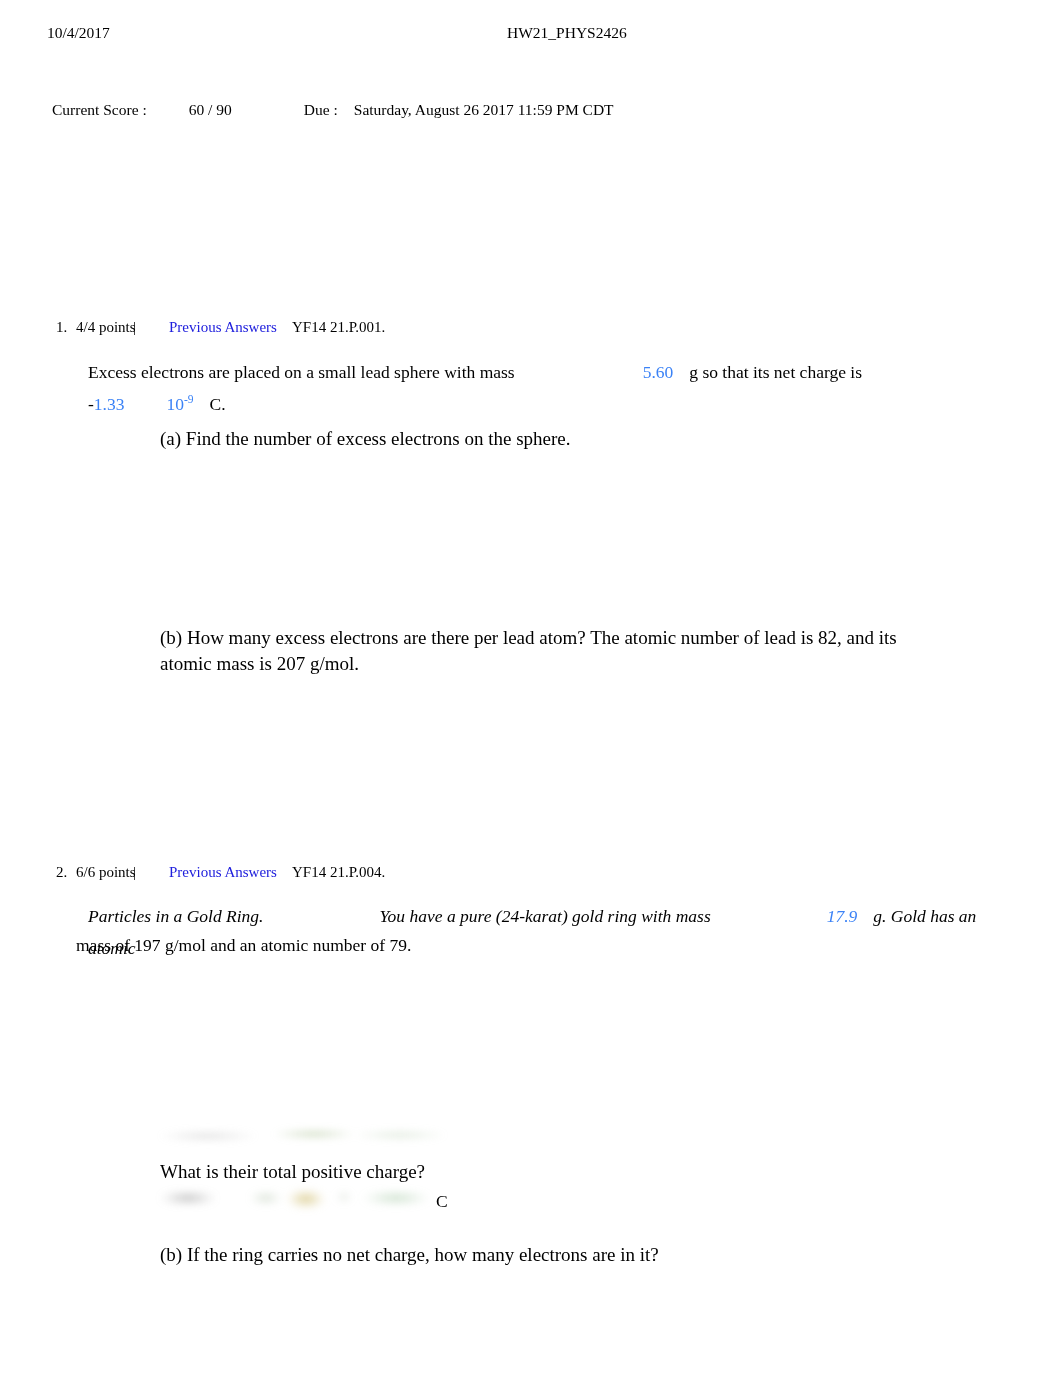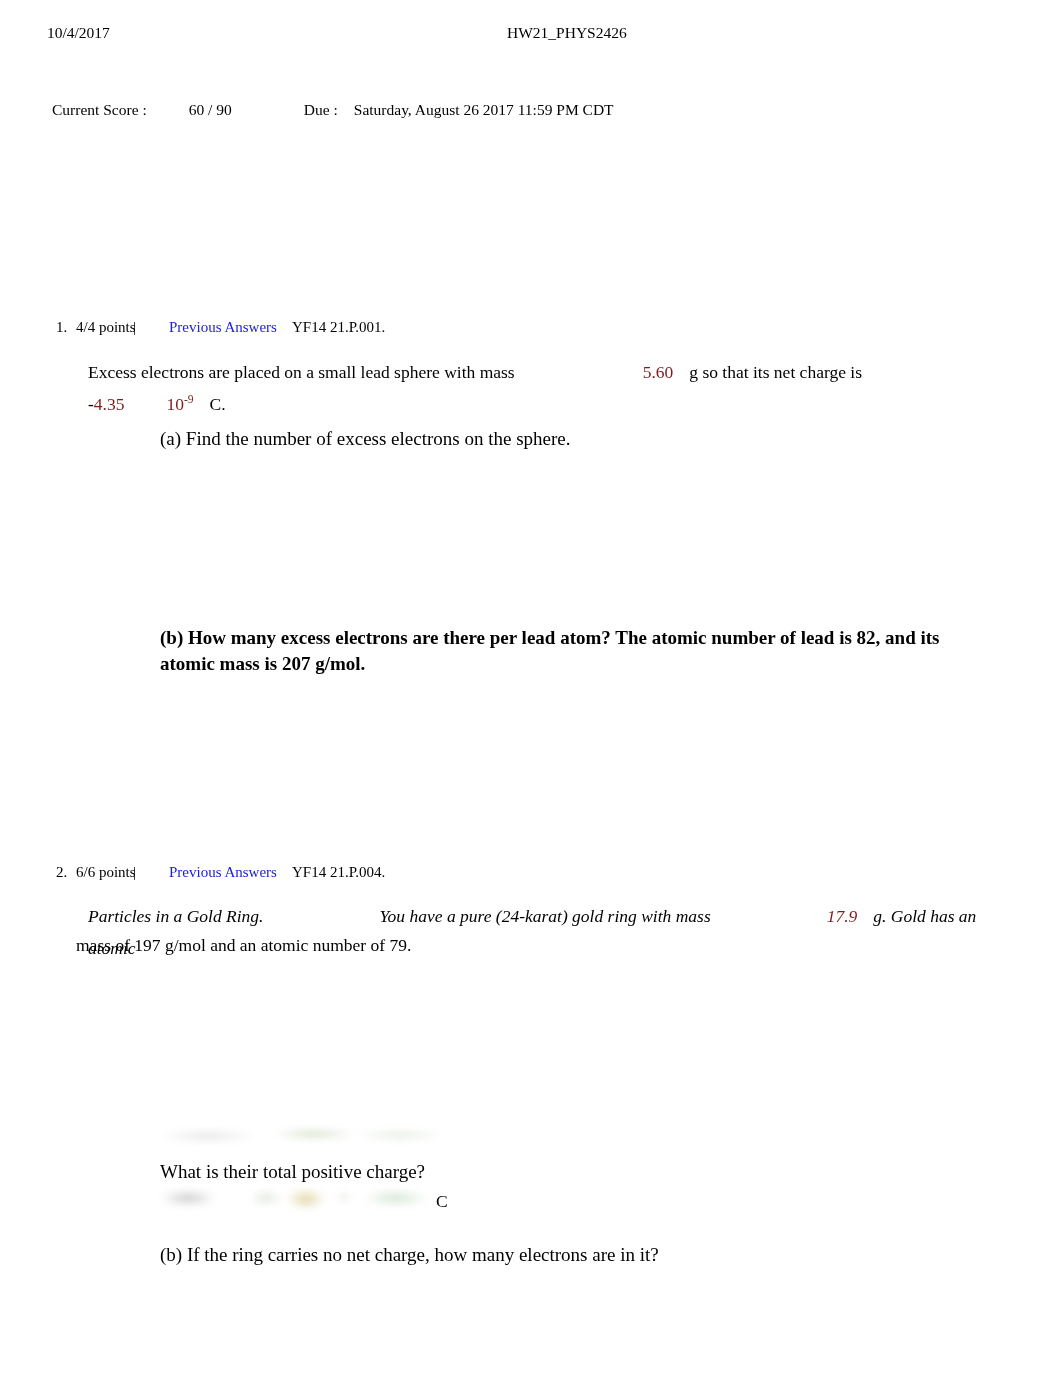--- a/index.html
+++ b/index.html
@@ -118,38 +118,38 @@
   }
   .subpart {
     position: absolute;
     left: 160px;
     width: 790px;
     font-size: 19px;
     line-height: 26px;
   }
 
   .redval {
-    color: #7f1d1d;
+    color: #3b82f6;
   }
   .gap-sm  { display: inline-block; width: 16px; }
   .gap-md  { display: inline-block; width: 42px; }
   .gap-lg  { display: inline-block; width: 116px; }
   .gap-xl  { display: inline-block; width: 128px; }
 
   .sup {
     font-size: 11.5px;
     vertical-align: super;
     line-height: 0;
   }
 
   
   #p1-stem-l1 { top: 41px; }
   #p1-stem-l2 { left: 88px; top: 73px; }
   #p1-a       { top: 111px; }
-  #p1-b       { top: 310px; font-weight: bold; }
+  #p1-b       { top: 310px; }
 
   
   #p2-stem-l1 { top: 40px; font-style: italic; }
   #p2-stem-l2 { top: 69px; }
   #p2-a       { top: 104px; }
   #p2-q-charge{ top: 299px; left: 160px; }
   #p2-unit-c  { position: absolute; left: 436px; top: 328px; font-size: 17.5px; line-height: 26px; }
   #p2-b       { top: 382px; }
 
   
@@ -201,21 +201,21 @@
     <div class="prob-head">
       <span class="prob-num">1.</span>
       <span class="prob-points">4/4 points</span>
       <span class="prob-pipe">|</span>
       <span class="prev-answers">Previous Answers</span>
       <span class="prob-code">YF14 21.P.001.</span>
     </div>
 
     <div class="stem" id="p1-stem-l1"><span>Excess electrons are placed on a small lead sphere with mass</span><span class="gap-xl"></span><span class="redval">5.60</span><span class="gap-sm"></span><span>g so that its net charge is</span></div>
 
-    <div class="stem" id="p1-stem-l2"><span>-</span><span class="redval">4.35</span><span class="gap-md"></span><span class="redval">10</span><span class="redval sup">-9</span><span class="gap-sm"></span><span>C.</span></div>
+    <div class="stem" id="p1-stem-l2"><span>-</span><span class="redval">1.33</span><span class="gap-md"></span><span class="redval">10</span><span class="redval sup">-9</span><span class="gap-sm"></span><span>C.</span></div>
 
     <div class="subpart" id="p1-a">(a) Find the number of excess electrons on the sphere.</div>
 
     <div class="subpart" id="p1-b">(b) How many excess electrons are there per lead atom? The atomic number of lead is 82, and its atomic mass is 207 g/mol.</div>
   </div>
 
   <div class="problem" id="problem-2">
 
     <div class="prob-head">
       <span class="prob-num">2.</span>

